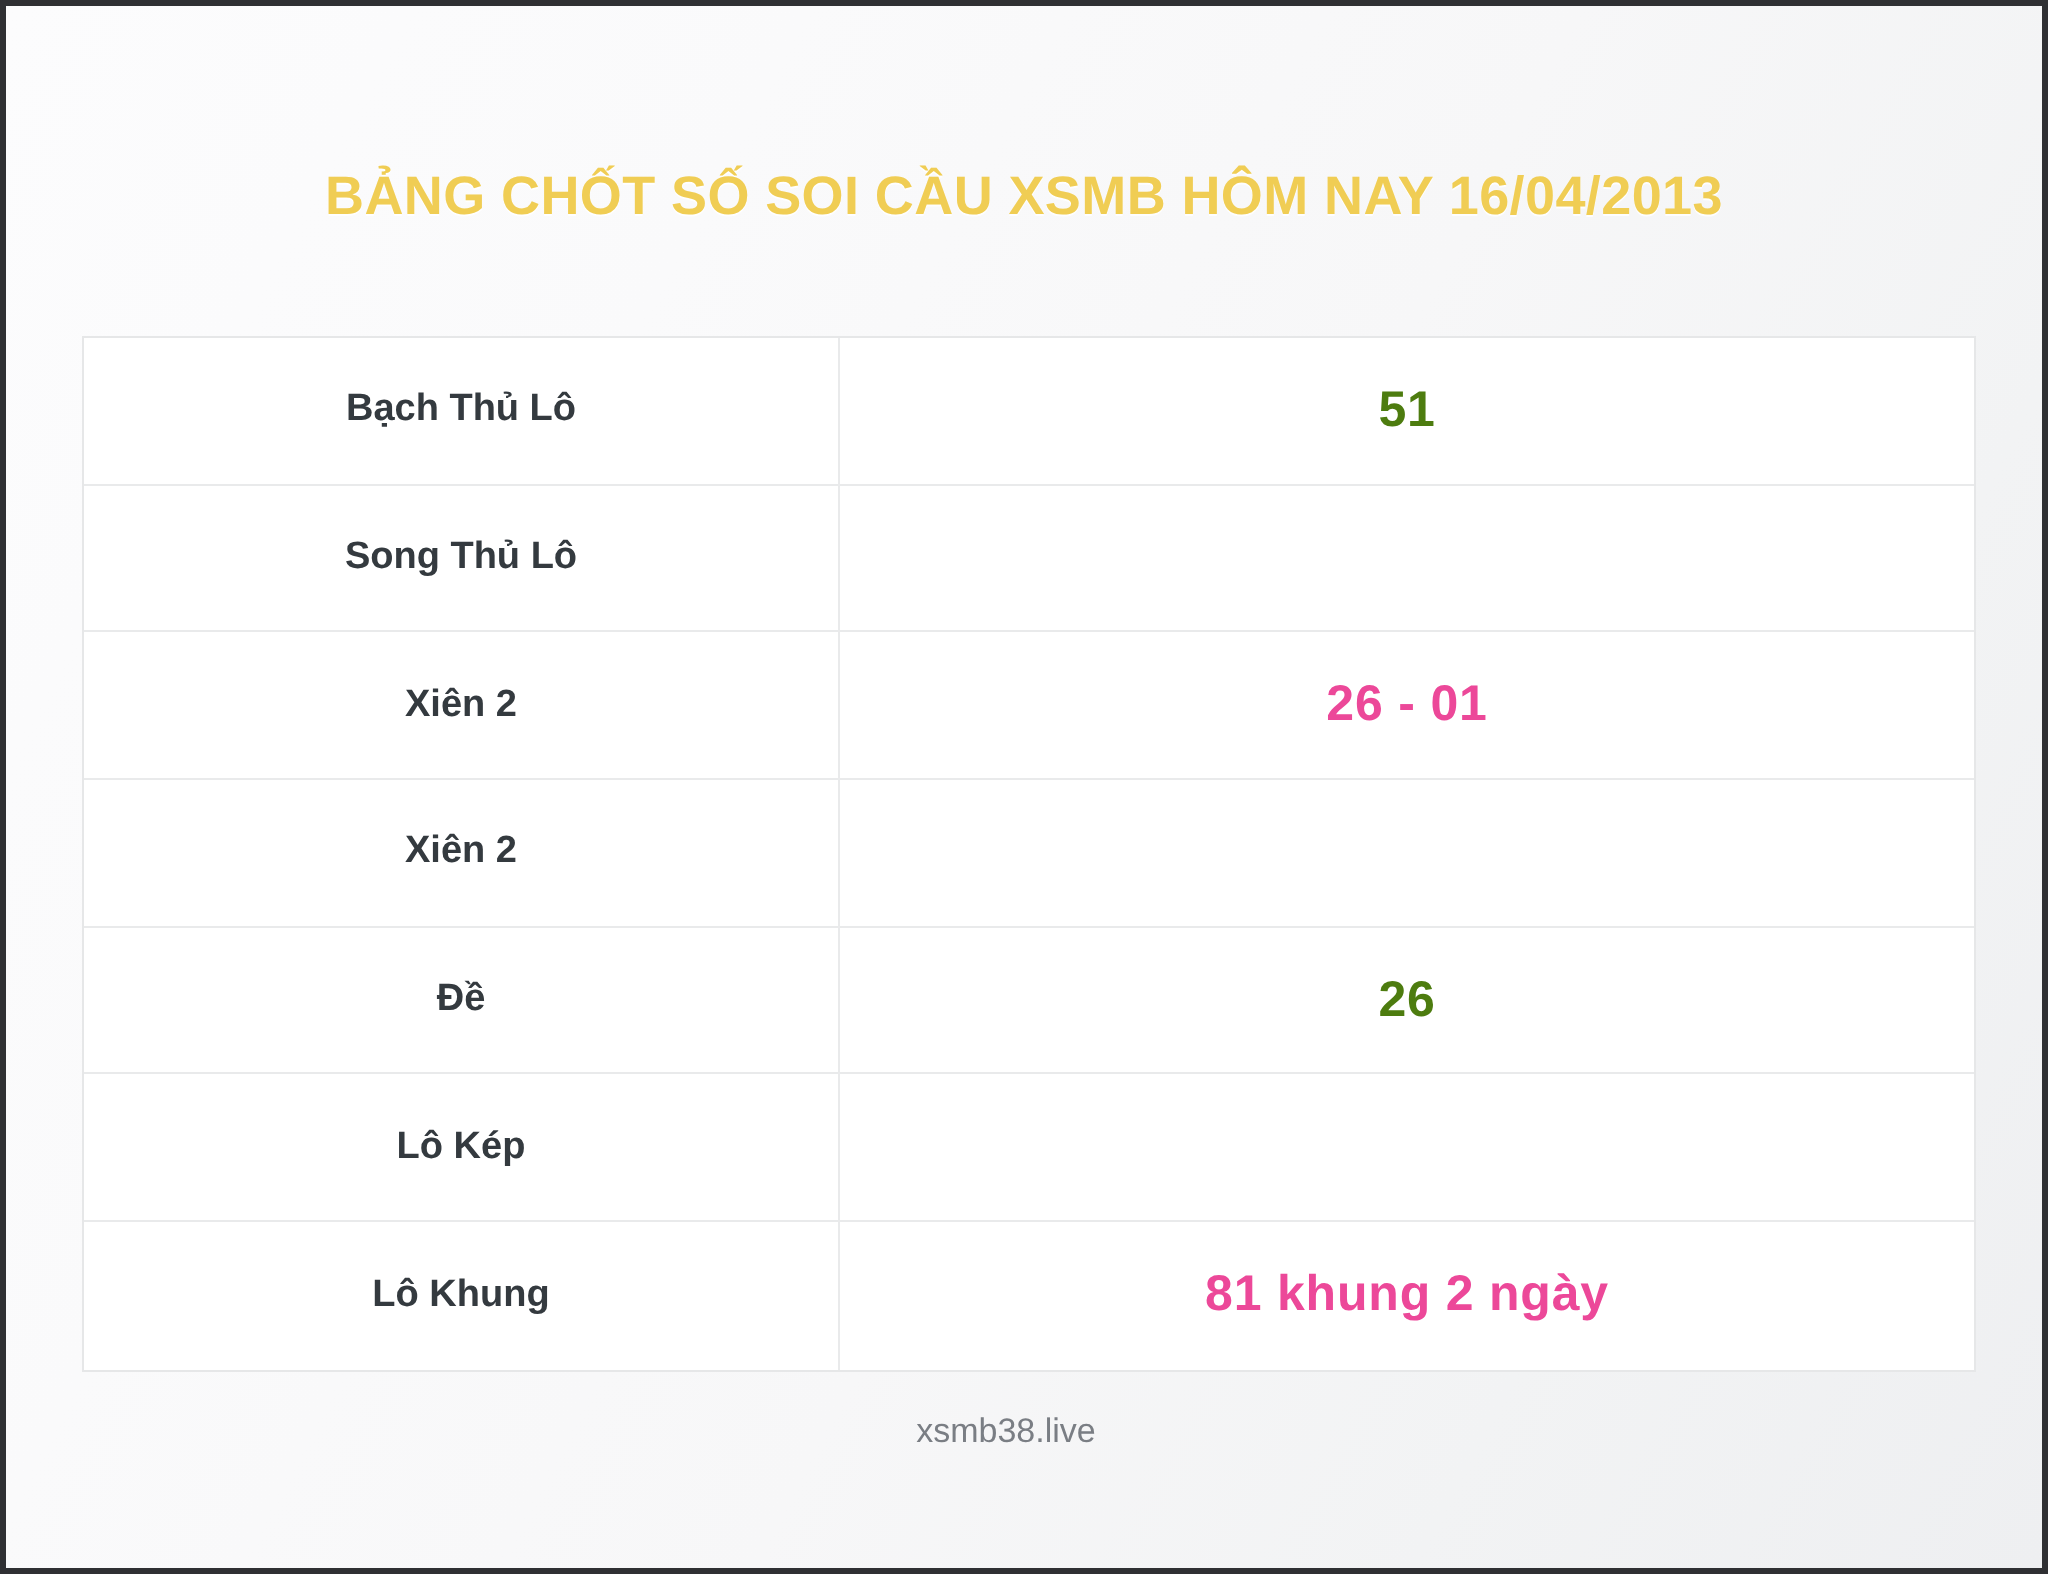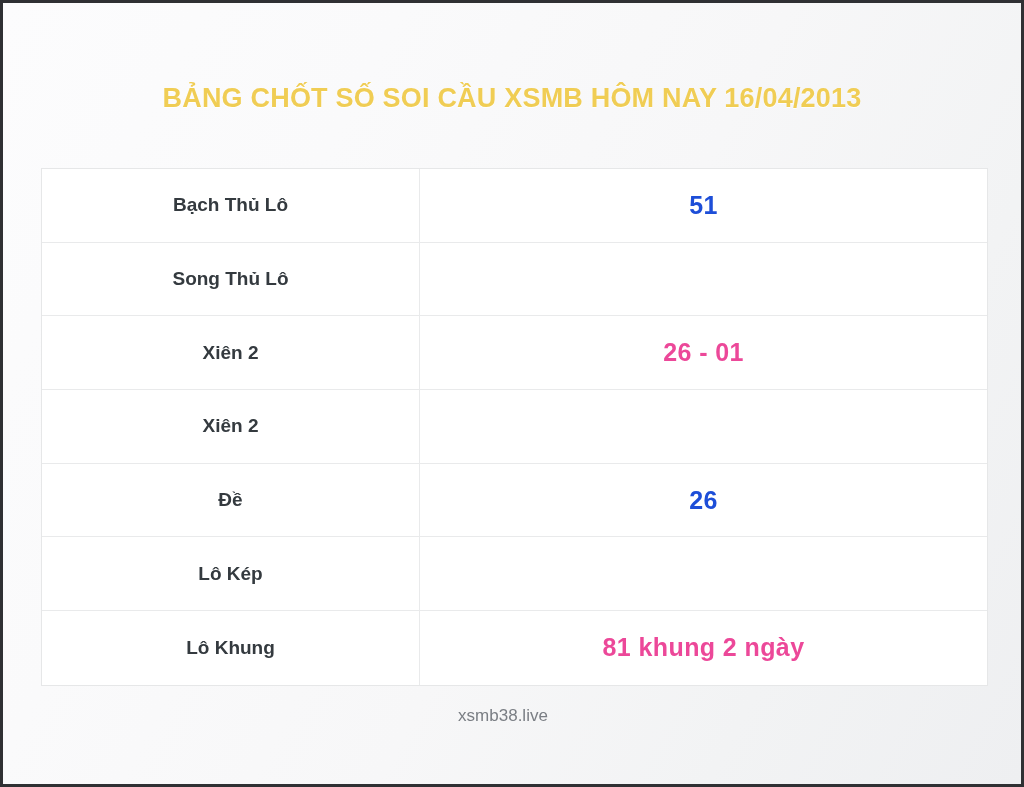--- a/index.html
+++ b/index.html
@@ -94,21 +94,21 @@
     box-sizing: border-box;
     display: flex;
     align-items: center;
     justify-content: center;
     font-size: 25px;
     font-weight: bold;
     color: #ec4899;
     letter-spacing: 0.4px;
   }
   .cell-value.hl {
-    color: #1d4ed8;
+    color: #4d7c0f;
   }
 
   
   .footer {
     position: absolute;
     left: 0;
     right: 18px;
     top: 703px;
     text-align: center;
     font-size: 17px;

